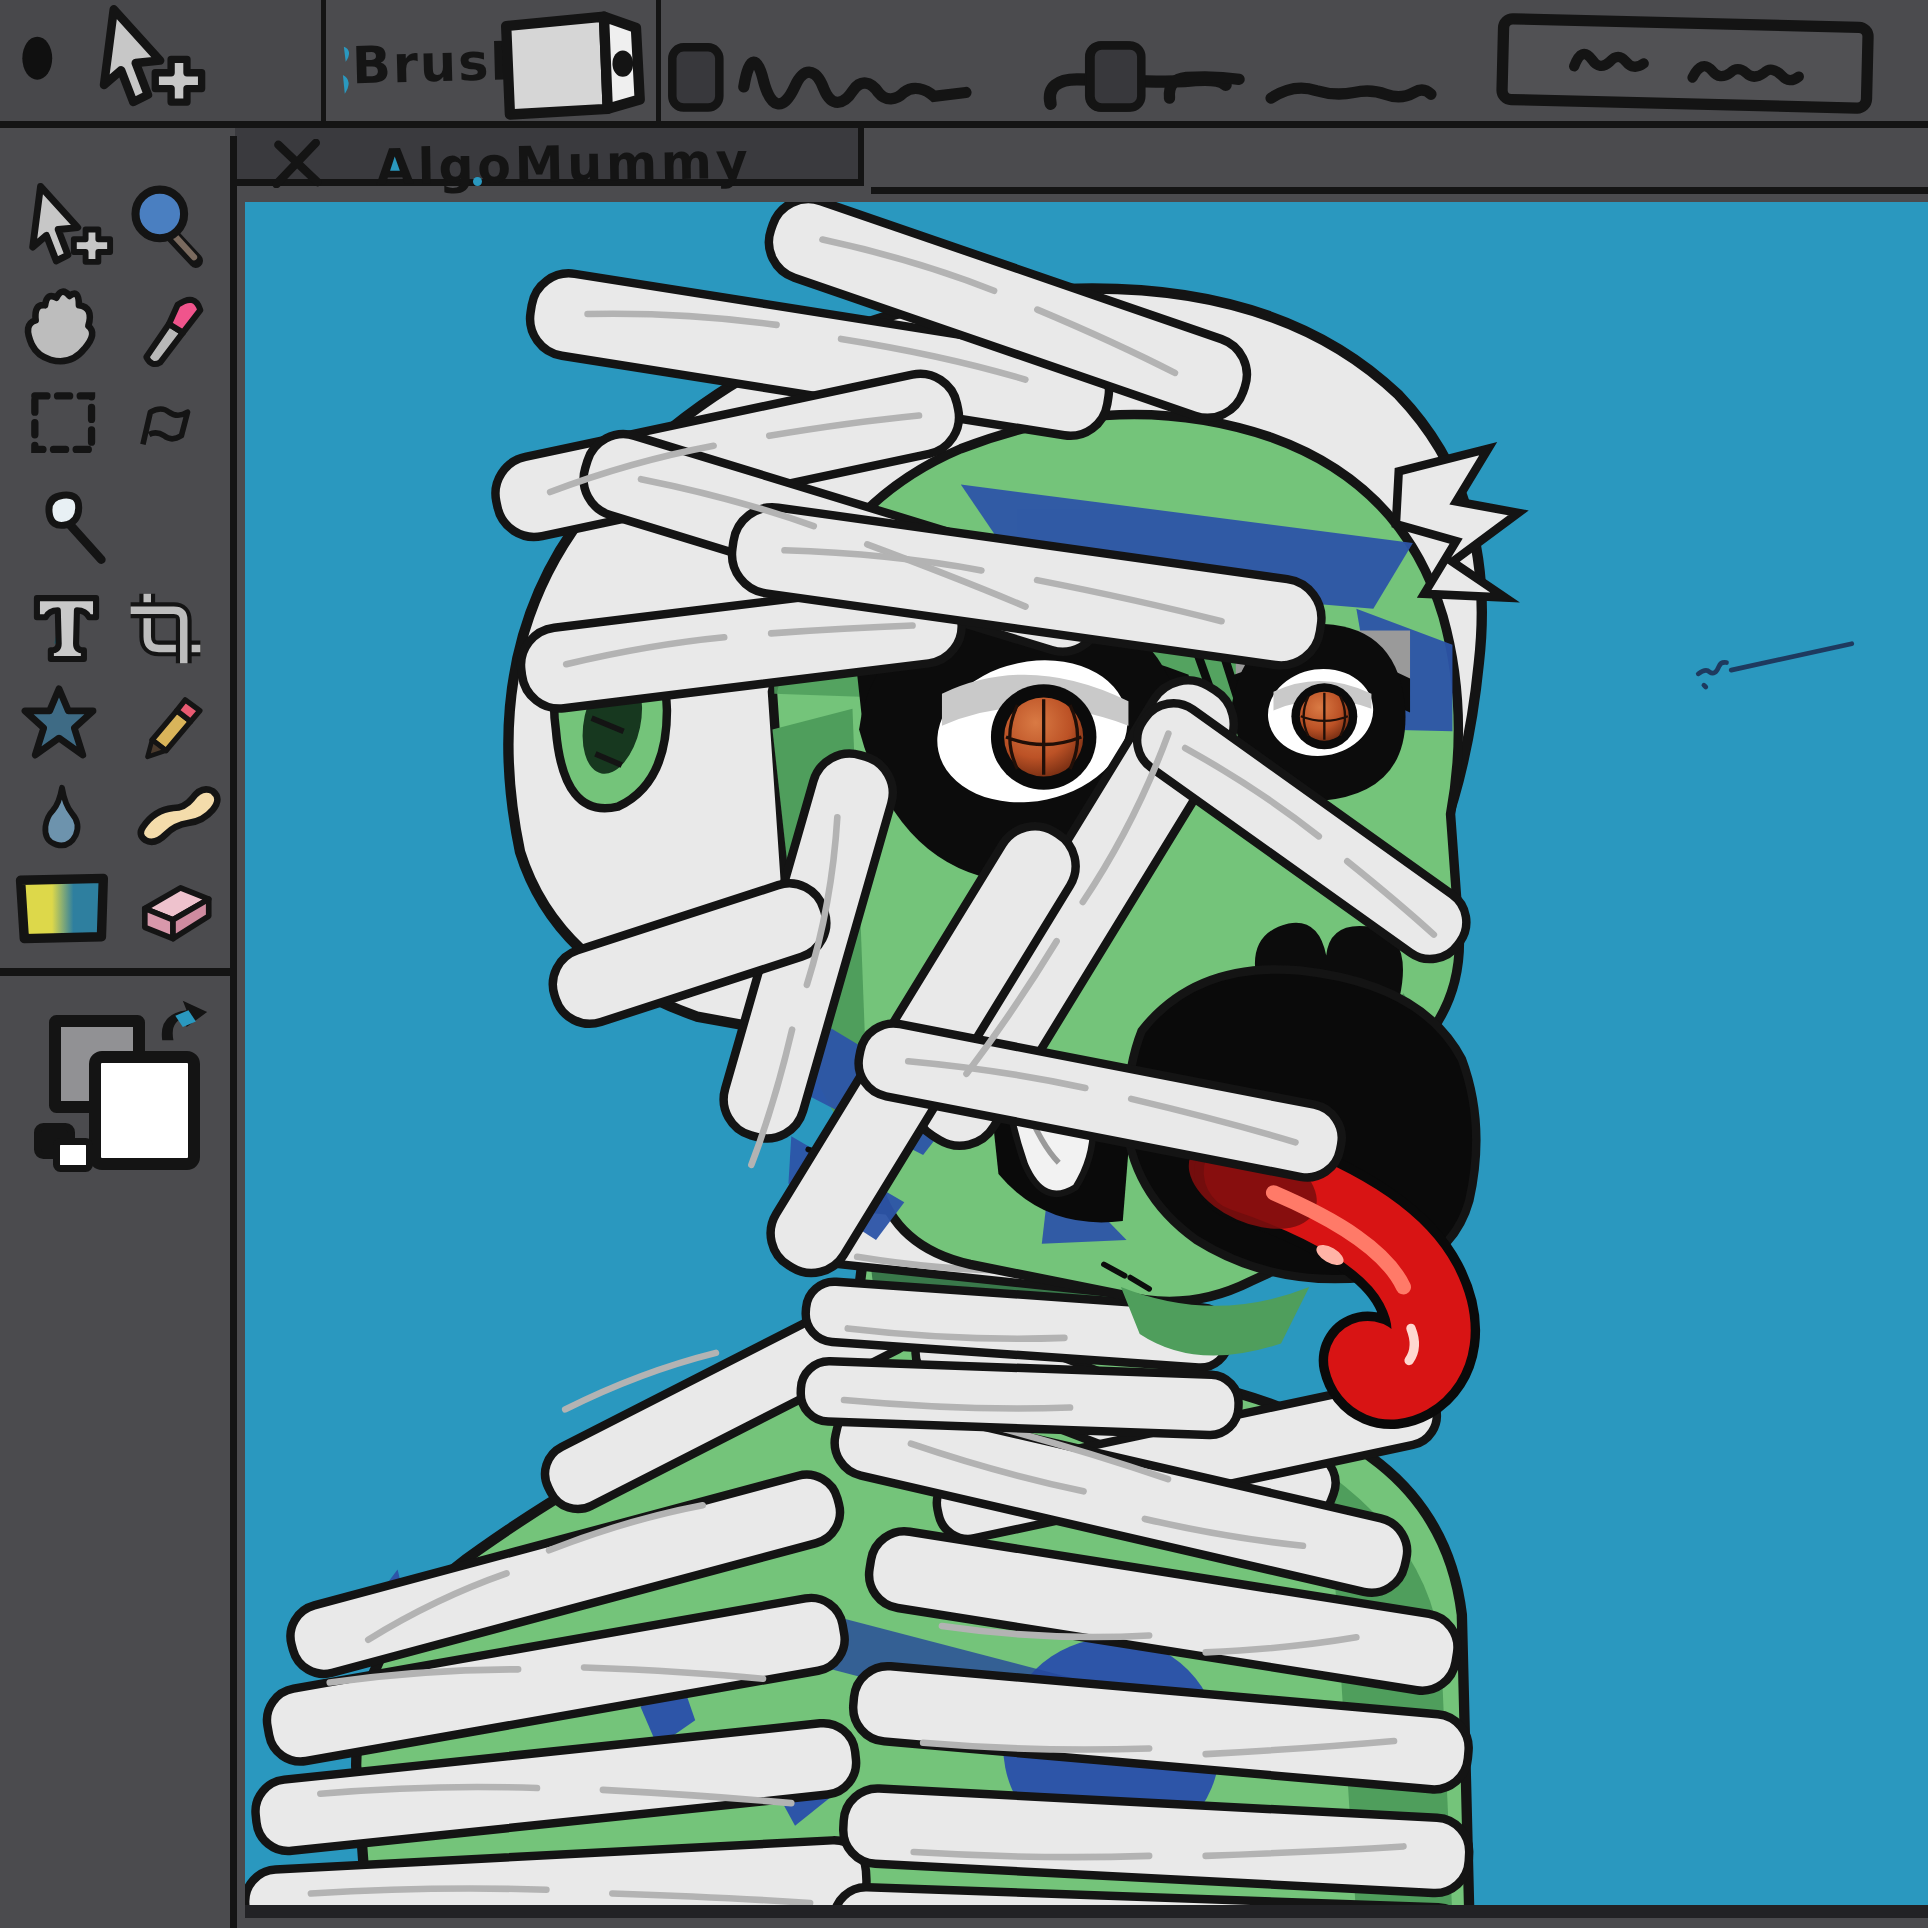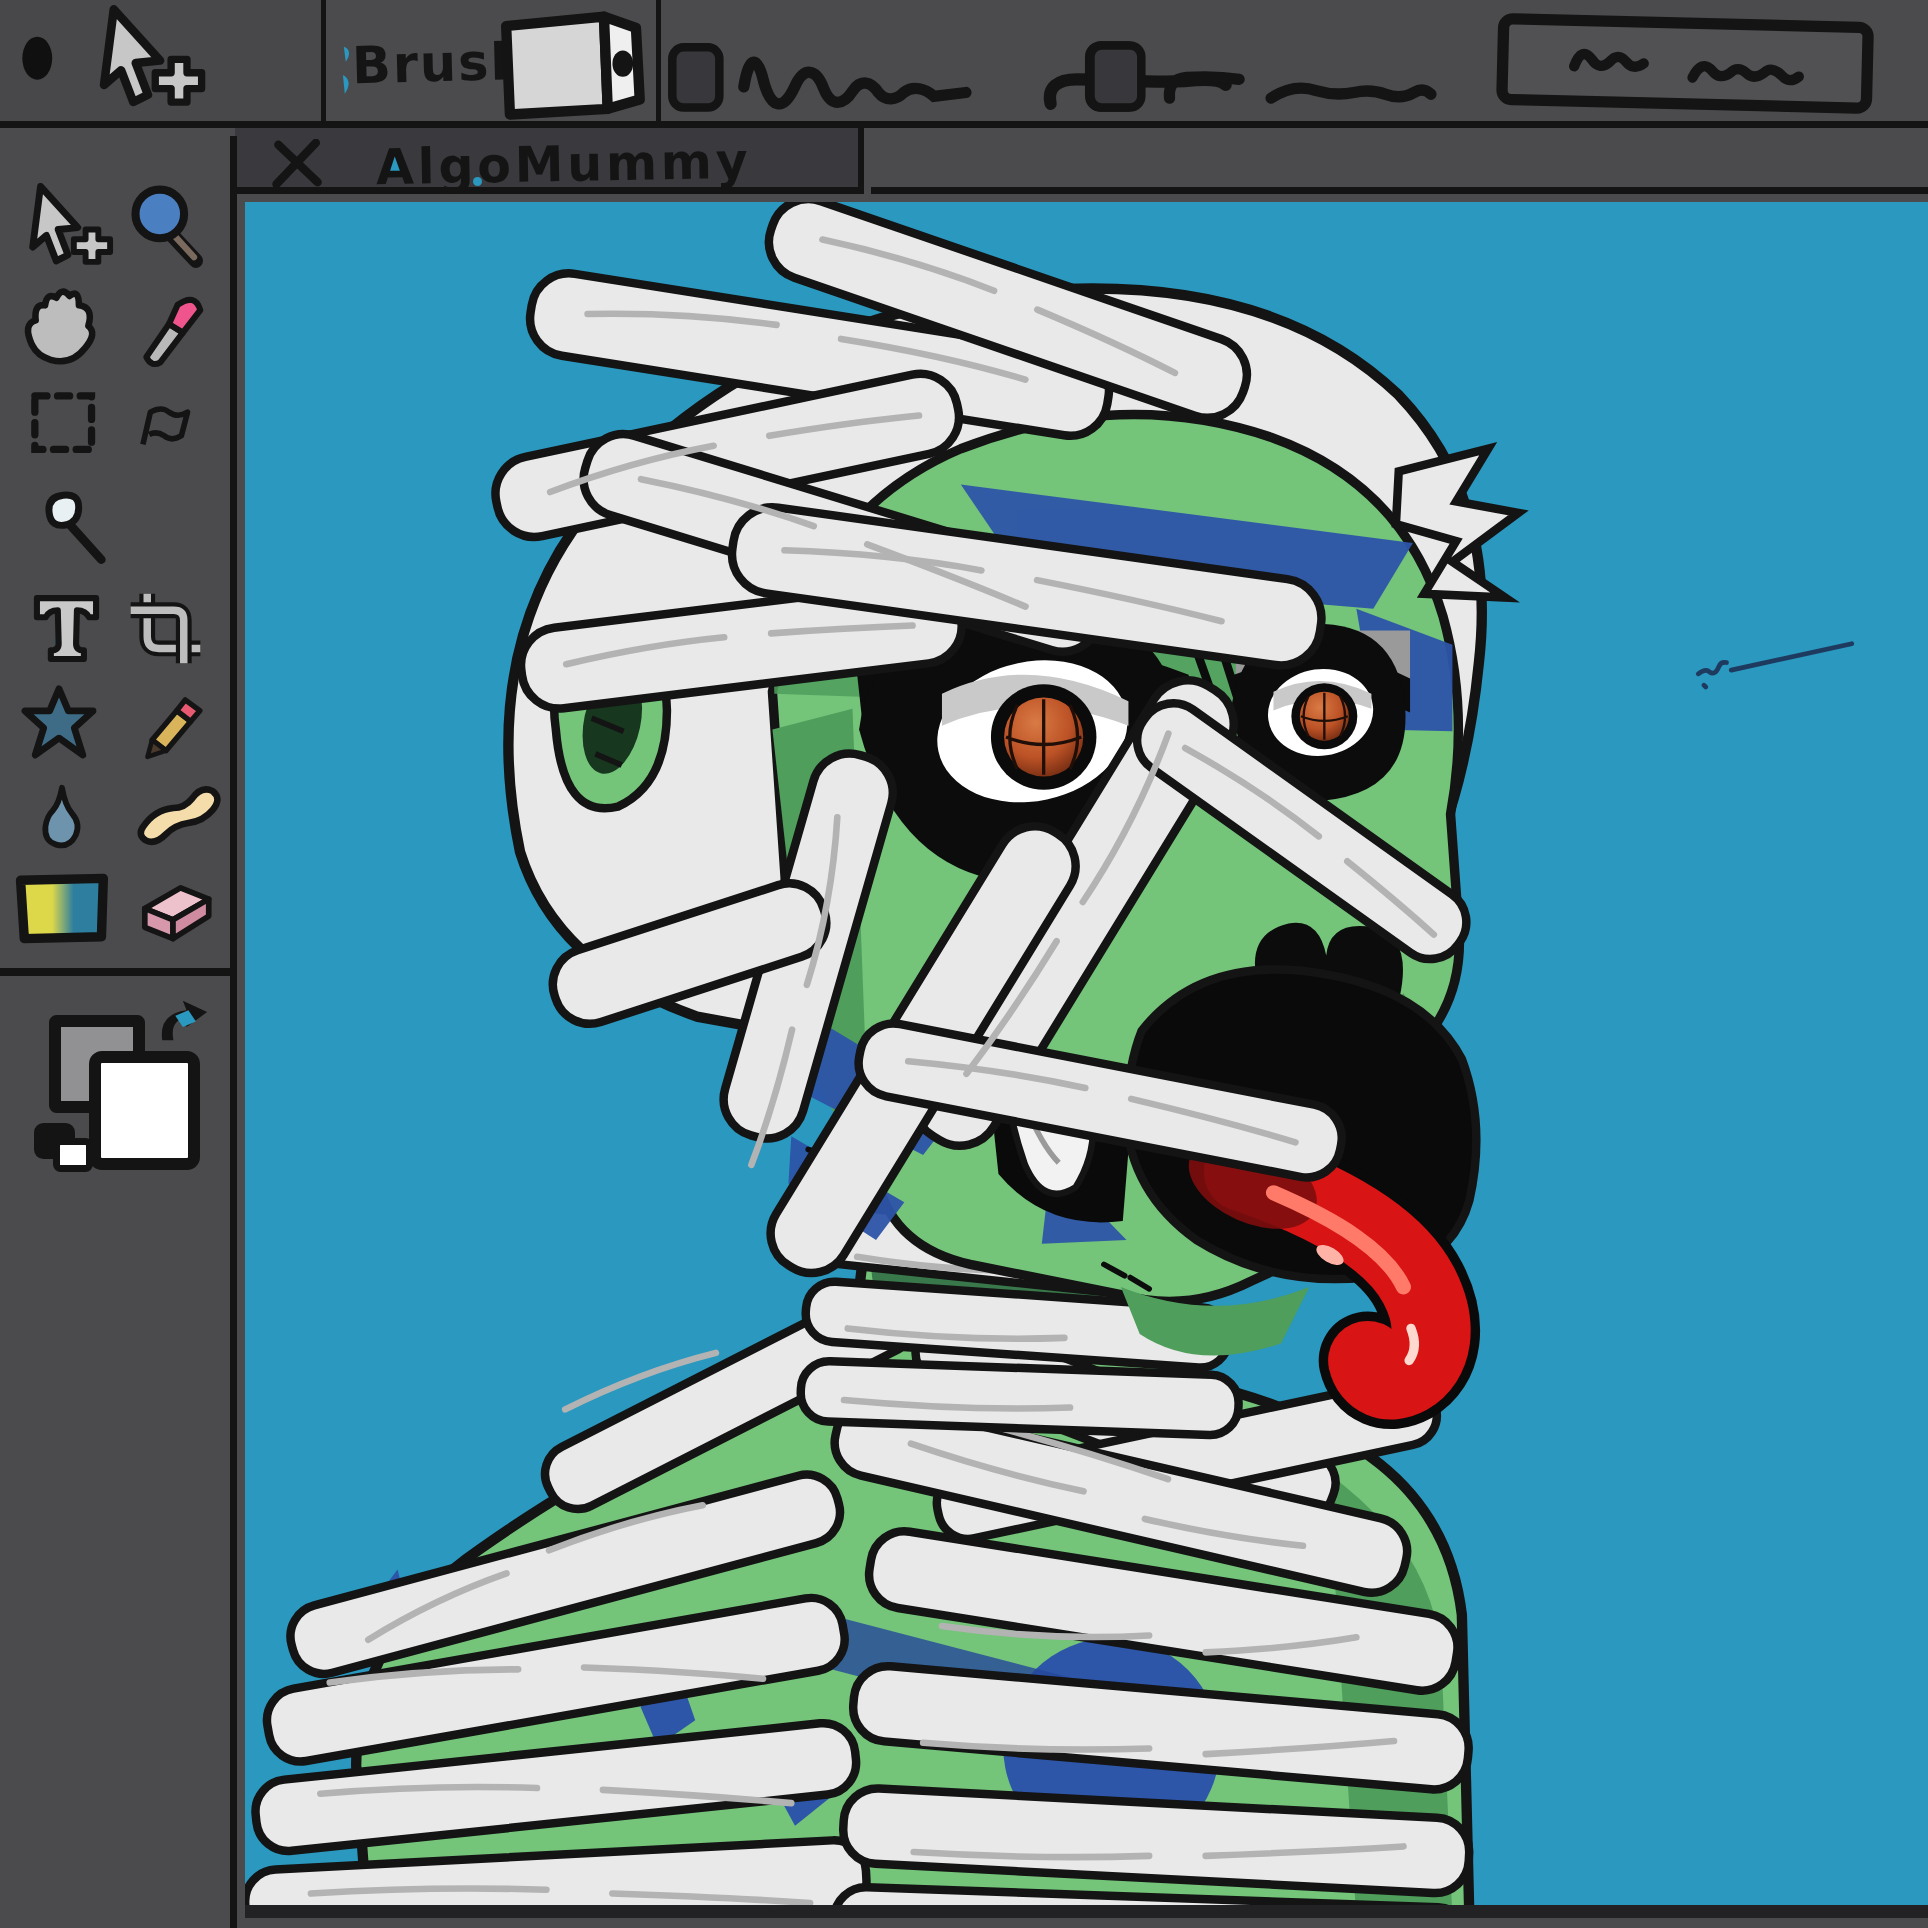--- a/index.html
+++ b/index.html
@@ -8,21 +8,21 @@
   *{box-sizing:border-box;}
   .abs{position:absolute;}
 
   
   #top-toolbar{left:0;top:0;width:1928px;height:128px;background:var(--chrome_bg);
     border-bottom:7.5px solid var(--outline);}
   #cell-pointer{left:0;top:0;width:326px;height:121px;background:#48484b;border-right:5.6px solid var(--outline);}
   #cell-brush{left:331px;top:0;width:330px;height:121px;border-right:5.6px solid var(--outline);}
   #brush-label{left:21px;top:34px;font-size:51px;font-weight:700;color:#151515;
     transform:rotate(-1.5deg);letter-spacing:1.9px;}
-  #title-bar{left:235px;top:128px;width:629px;height:66px;background:var(--title_bg);
+  #title-bar{left:235px;top:128px;width:629px;height:58px;background:var(--title_bg);
     border-bottom:7.5px solid var(--outline);border-right:6.6px solid var(--outline);text-decoration:underline;}
   #title-bar-right{left:871px;top:128px;width:1057px;height:66px;background:var(--chrome_bg);
     border-bottom:7.5px solid var(--outline);}
   #window-title{left:141px;top:7.5px;font-size:49px;font-weight:700;color:#141414;
     transform:rotate(-1deg);letter-spacing:3.8px;}
   #title-accent-a{left:149px;top:21px;width:0;height:0;border-left:12.2px solid transparent;
     border-right:12.2px solid transparent;border-bottom:28px solid var(--accent_blue);}
   #title-accent-g{left:238px;top:49px;width:9.4px;height:9.4px;border-radius:50%;background:var(--accent_blue);}
 
   #left-panel{left:0;top:136px;width:237px;height:1793px;background:var(--chrome_bg);

